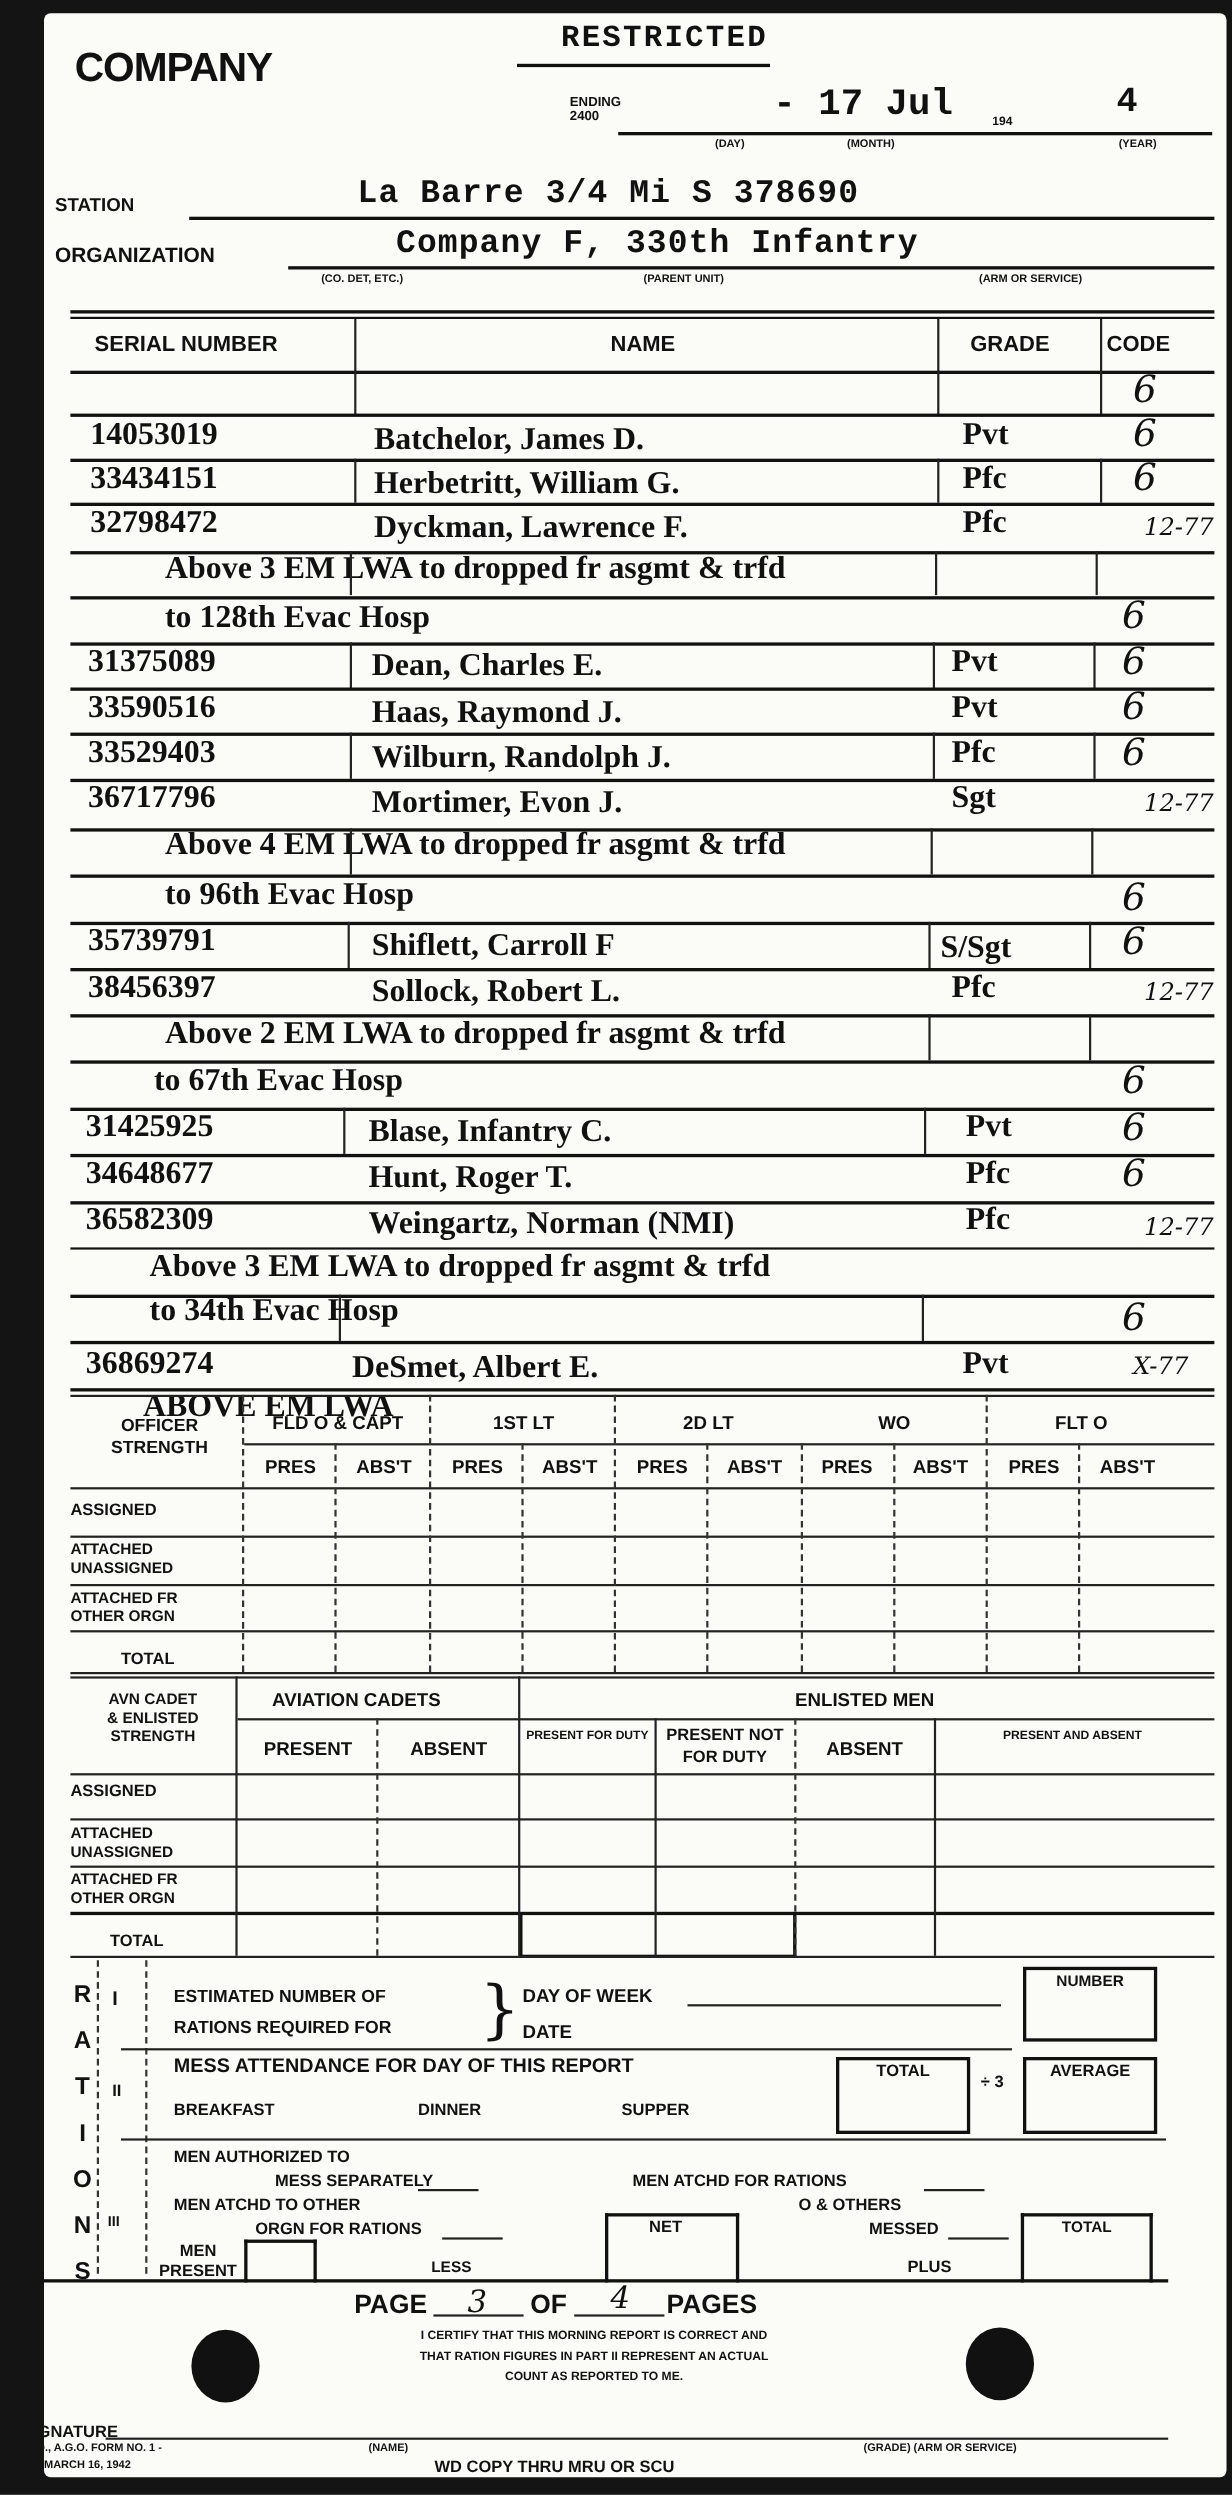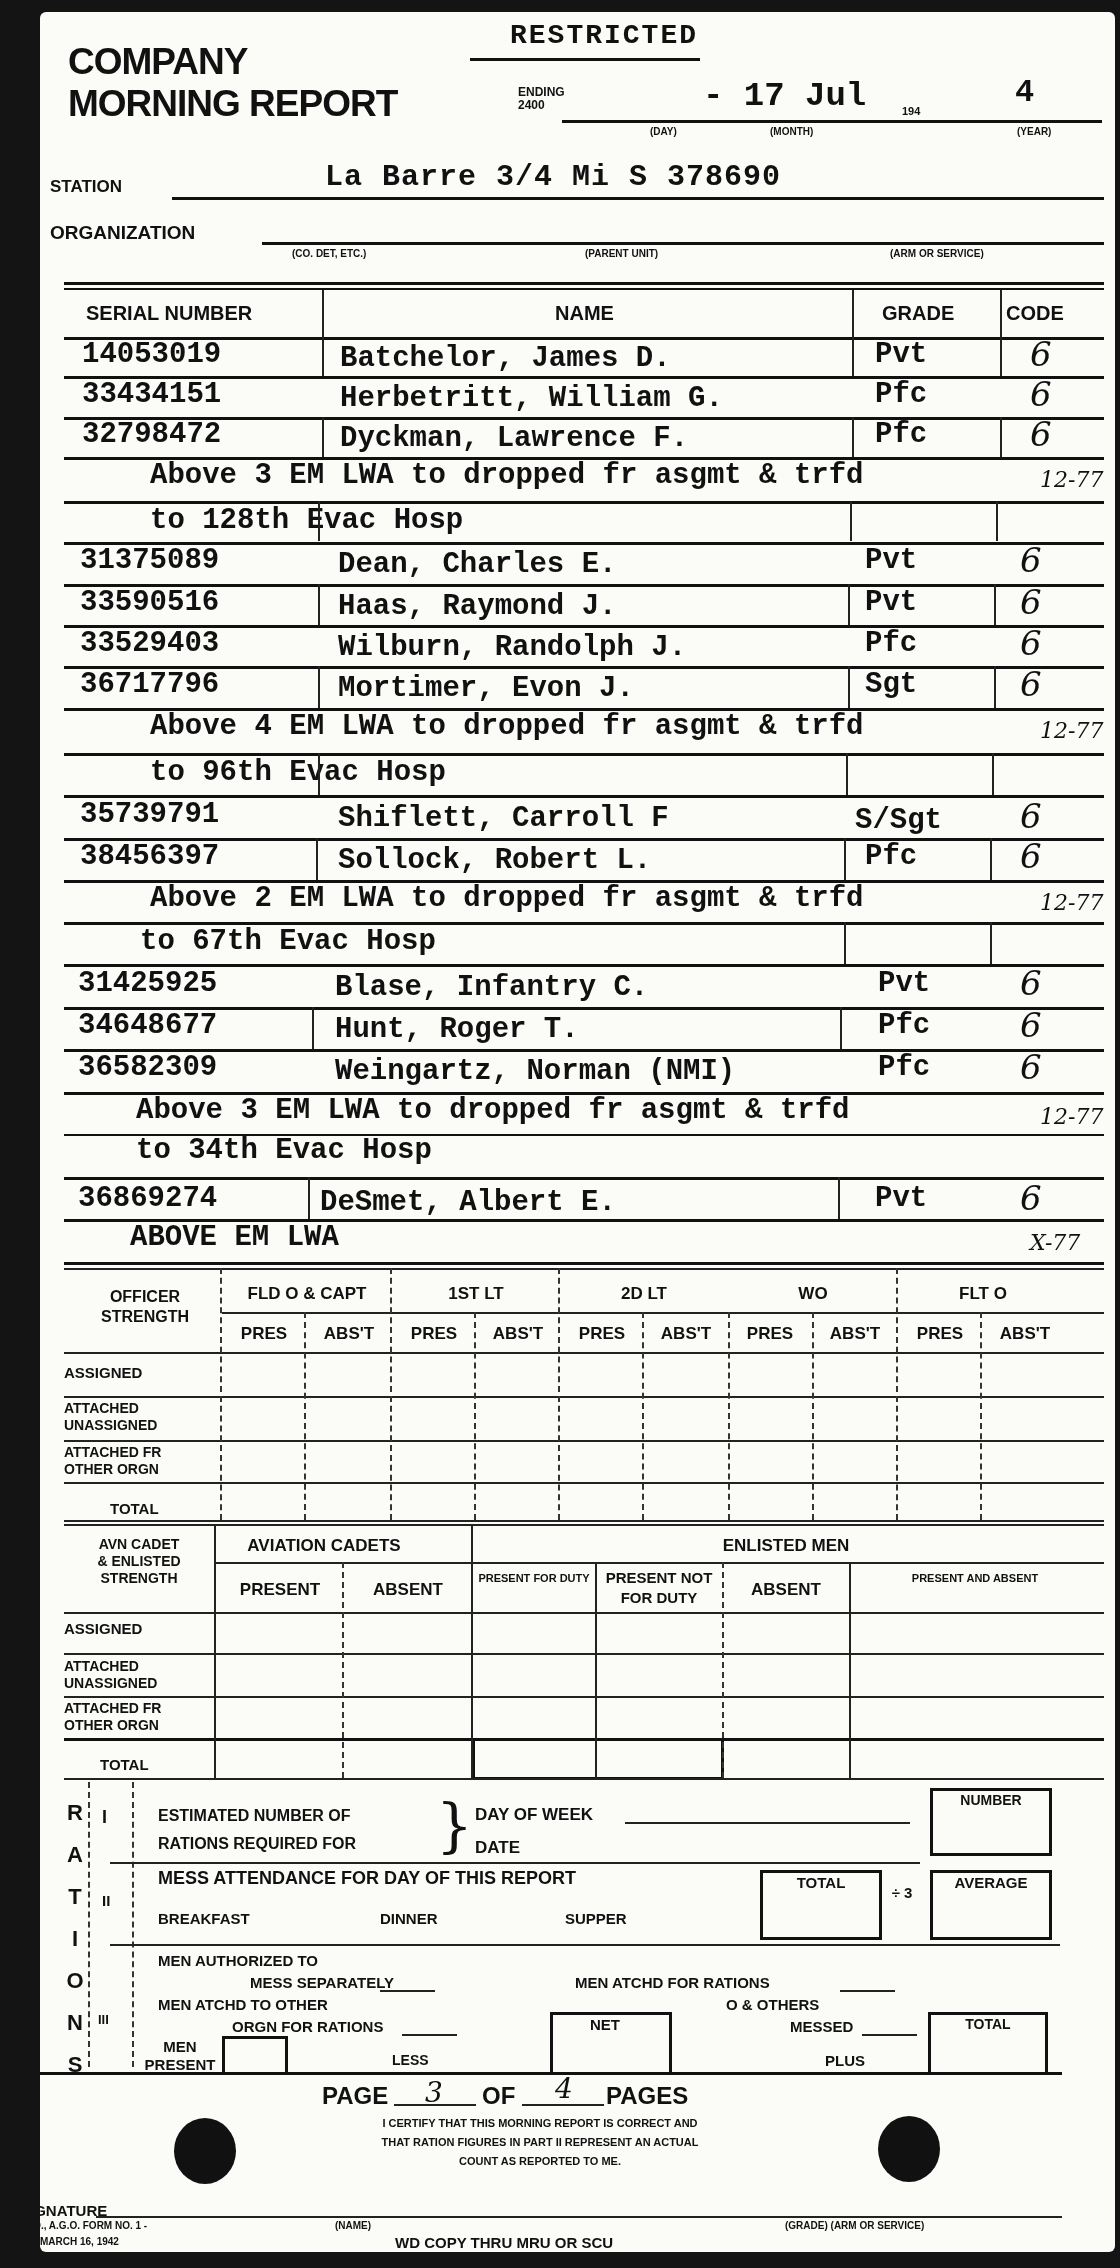--- a/index.html
+++ b/index.html
@@ -12,36 +12,35 @@
   .mono{font-family:"Liberation Mono","DejaVu Sans Mono",monospace;font-weight:bold;}
   .hand{font-family:"DejaVu Serif","Liberation Serif",serif;font-style:italic;}
   .hline{position:absolute;height:3px;background:#111;}
   .hthin{position:absolute;height:2px;background:#222;}
   .vline{position:absolute;width:2px;background:#222;}
   .vdash{position:absolute;width:0;border-left:2px dashed #333;}
   .title{font-size:37px;letter-spacing:-1px;line-height:40px;}
   .lbl{font-size:17px;}
   .tiny{font-size:10px;}
   .typed{font-size:30px;font-weight:bold;letter-spacing:1px;}
-  .rowtext{font-size:29px;font-weight:bold;font-family:Liberation Mono, monospace;white-space:nowrap;}
+  .rowtext{font-size:29px;font-weight:bold;font-family:Liberation Serif, serif;white-space:nowrap;margin-top:41px;}
   .code{font-size:34px;font-family:"DejaVu Serif",serif;font-style:italic;}
   .note{font-size:22px;font-family:"DejaVu Serif",serif;font-style:italic;}
   .hdr{font-size:19px;font-family:"Liberation Sans","DejaVu Sans",sans-serif;font-weight:bold;}
   .cell-hdr{font-size:17px;font-family:"Liberation Sans","DejaVu Sans",sans-serif;font-weight:bold;text-align:center;}
   .box{position:absolute;border:3px solid #111;}
   .hole{position:absolute;width:62px;height:66px;border-radius:50%;background:#111;}
   .center{text-align:center;}
 </style>
 </head>
 <body>
 
 <div class="paper">
 
   <div class="abs sans title" style="left:28px;top:30px;">COMPANY</div>
-  <div class="abs sans title" style="left:28px;top:72px;">MORNING REPORT</div>
 
   <div class="abs mono" style="left:470px;top:8px;font-size:28px;letter-spacing:2px;">RESTRICTED</div>
   <div class="hline" style="left:430px;top:46px;width:230px;"></div>
 
   <div class="abs sans" style="left:478px;top:74px;font-size:12px;line-height:13px;">
     <div>ENDING</div>
     <div>2400</div>
   </div>
   <div class="abs mono" style="left:663px;top:65px;font-size:34px;">- 17 Jul</div>
   <div class="abs sans" style="left:862px;top:93px;font-size:11px;">194</div>
@@ -49,20 +48,21 @@
   <div class="hline" style="left:522px;top:108px;width:540px;"></div>
   <div class="abs sans tiny" style="left:610px;top:114px;">(DAY)</div>
   <div class="abs sans tiny" style="left:730px;top:114px;">(MONTH)</div>
   <div class="abs sans tiny" style="left:977px;top:114px;">(YEAR)</div>
 
   <div class="abs sans lbl" style="left:10px;top:165px;">STATION</div>
   <div class="abs mono typed" style="left:285px;top:148px;">La Barre 3/4 Mi S 378690</div>
   <div class="hline" style="left:132px;top:185px;width:932px;"></div>
 
   <div class="abs sans" style="left:10px;top:210px;font-size:19px;">ORGANIZATION</div>
+  <div class="abs mono typed" style="left:320px;top:193px;">Company F, 330th Infantry</div>
   <div class="hline" style="left:222px;top:230px;width:842px;"></div>
   <div class="abs sans tiny" style="left:252px;top:236px;">(CO. DET, ETC.)</div>
   <div class="abs sans tiny" style="left:545px;top:236px;">(PARENT UNIT)</div>
   <div class="abs sans tiny" style="left:850px;top:236px;">(ARM OR SERVICE)</div>
 
   <div class="hline" style="left:24px;top:270px;width:1040px;"></div>
   <div class="hline" style="left:24px;top:276px;width:1040px;height:2px;"></div>
 
   <div class="abs hdr" style="left:46px;top:290px;font-size:20px;">SERIAL NUMBER</div>
   <div class="abs hdr" style="left:515px;top:290px;font-size:20px;">NAME</div>

